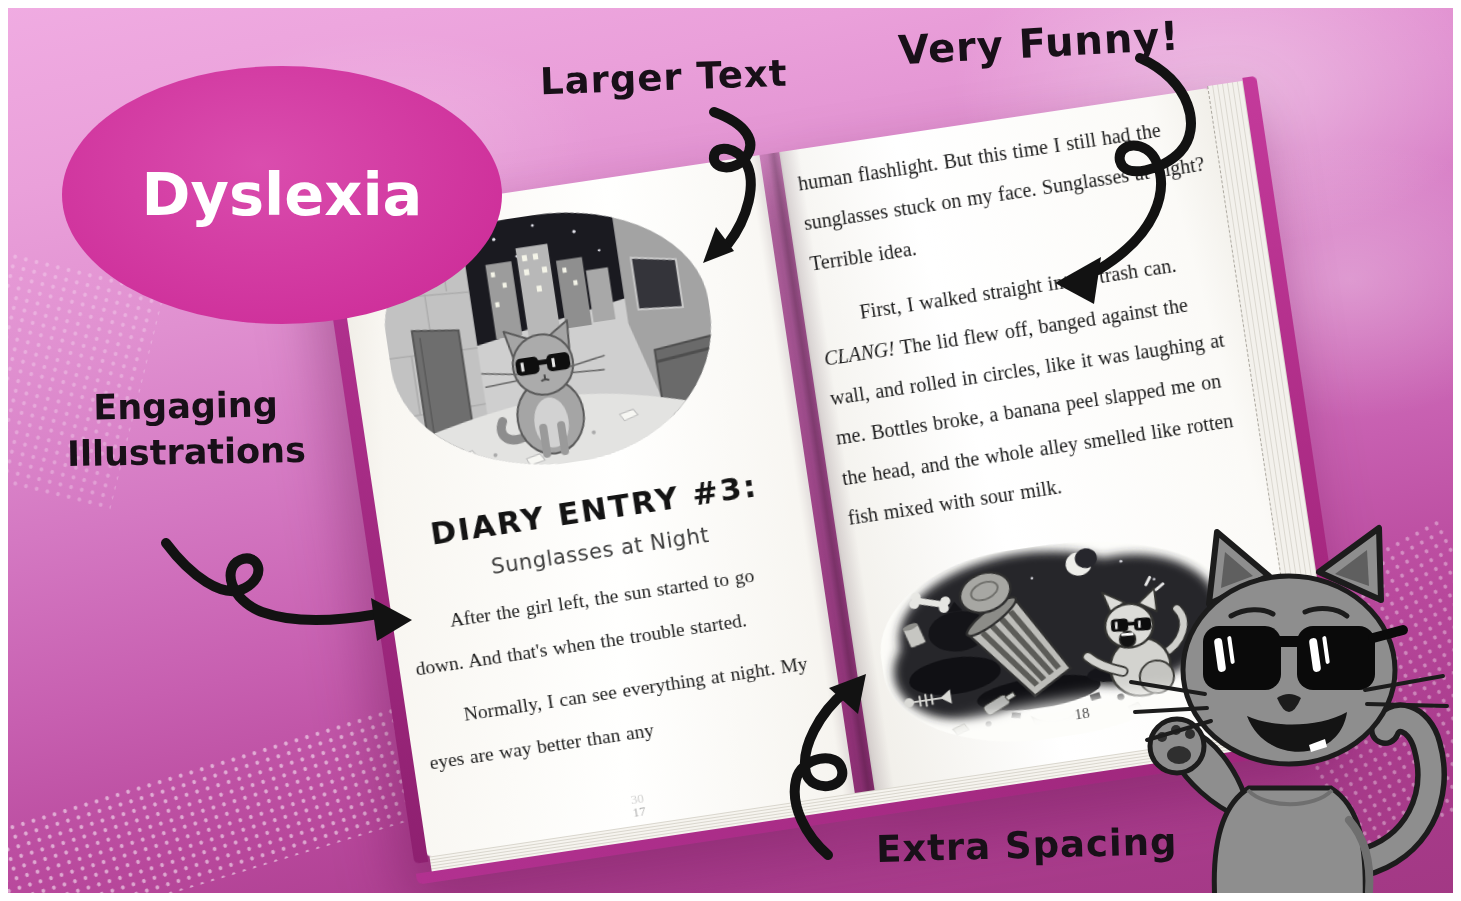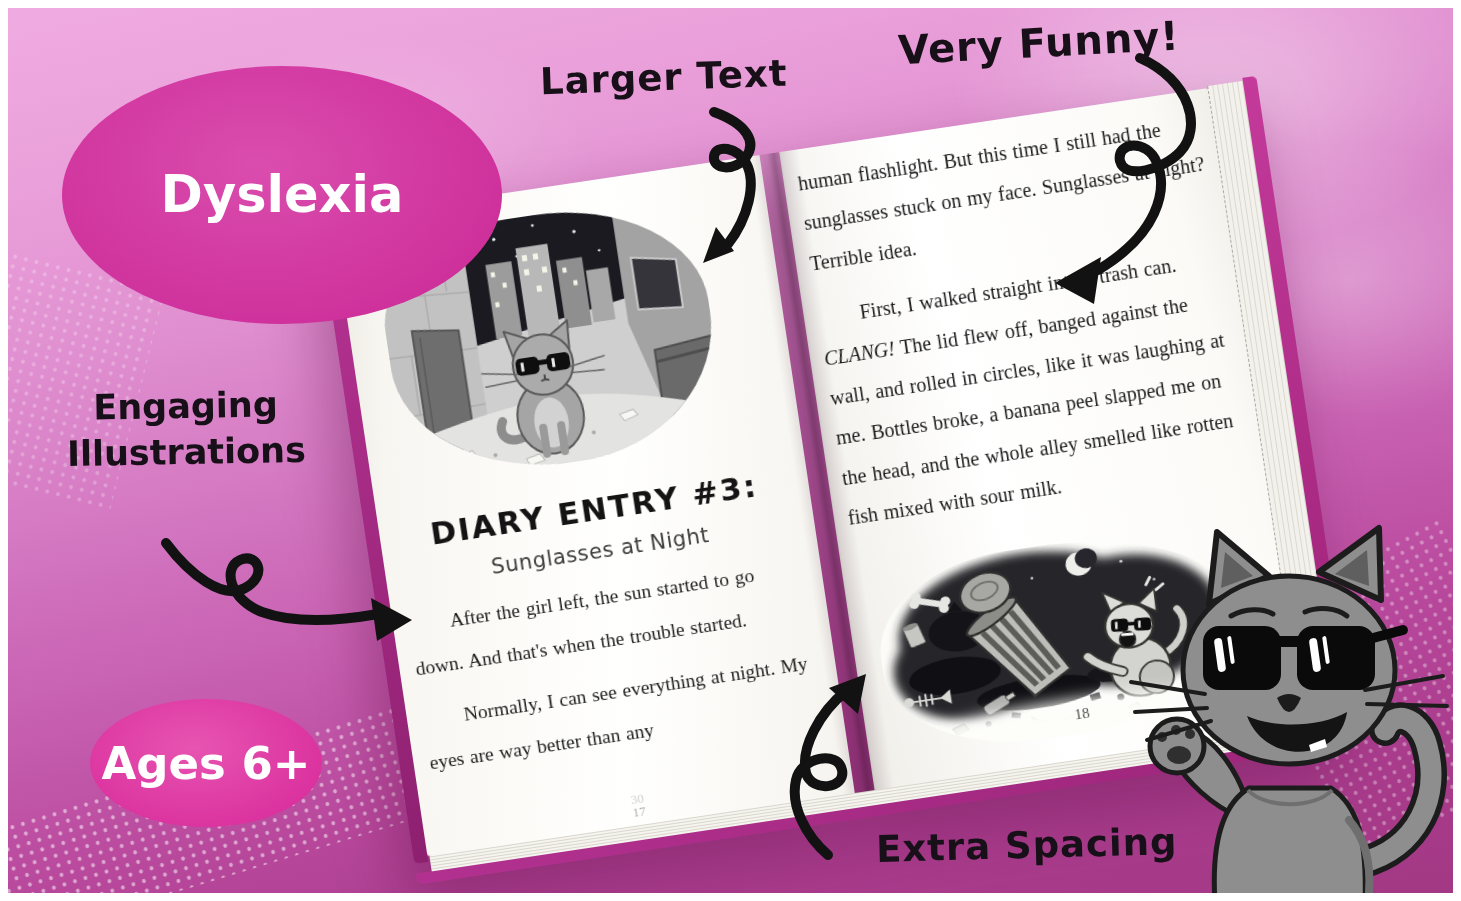--- a/index.html
+++ b/index.html
@@ -71,21 +71,21 @@
   #illus-trash{position:absolute;left:26px;top:428px;width:352px;height:192px;overflow:hidden;
                border-radius:40% 52% 50% 44% / 46% 40% 50% 46%;
                box-shadow:inset 0 0 22px 14px #fdfdfa;}
   #illus-trash svg{width:100%;height:100%;display:block;}
   #rp-pagenum{position:absolute;left:0;top:592px;width:100%;text-align:center;z-index:6;
               font-family:"Liberation Serif",serif;font-size:15px;color:#4d4d4d;}
 
   
   .badge{position:absolute;border-radius:50%;display:flex;flex-direction:column;align-items:center;
          justify-content:center;color:#fff;font-weight:bold;z-index:50;text-align:center;}
-  #badge-dyslexia{left:62px;top:66px;width:440px;height:258px;font-size:51px;line-height:1.16;
+  #badge-dyslexia{left:62px;top:66px;width:440px;height:258px;font-size:59px;line-height:1.16;
                   background:radial-gradient(ellipse at 45% 38%,#da4dae,#ce2f9a 78%);align-items:center;}
   #badge-ages{left:90px;top:699px;width:232px;height:128px;font-size:45px;
               background:radial-gradient(ellipse at 45% 38%,#e754b1,#da2f9d 80%);}
   .callout{position:absolute;font-weight:bold;color:#181018;z-index:50;white-space:nowrap;}
   #callout-larger{left:540px;top:56px;font-size:37px;letter-spacing:1px;transform:rotate(-2deg);}
   #callout-funny{left:898px;top:20px;font-size:40px;letter-spacing:1px;transform:rotate(-3deg);}
   #callout-engaging{left:58px;top:383px;width:256px;font-size:35px;line-height:1.32;
                     text-align:center;white-space:normal;transform:rotate(-1deg);}
   #callout-spacing{left:876px;top:824px;font-size:37px;letter-spacing:1px;transform:rotate(-1.5deg);}
 
@@ -337,23 +337,20 @@
     <g fill="#121212">
       <polygon points="703,263 734,251 716,227"></polygon>
       <polygon points="1055,283 1101,257 1094,304"></polygon>
       <polygon points="412,620 371,598 377,641"></polygon>
       <polygon points="866,674 829,688 858,714"></polygon>
     </g>
   </svg>
 
   <div class="badge" id="badge-dyslexia">
     <span>Dyslexia</span>
-  </div>
-  <div class="badge" id="badge-ages">
-    <span>Ages 6+</span>
   </div>
   <div class="callout" id="callout-larger">Larger Text</div>
   <div class="callout" id="callout-funny">Very Funny!</div>
   <div class="callout" id="callout-engaging">
     <span>Engaging</span><br>
     <span>Illustrations</span>
   </div>
   <div class="callout" id="callout-spacing">Extra Spacing</div>
 
   <div id="mascot">

